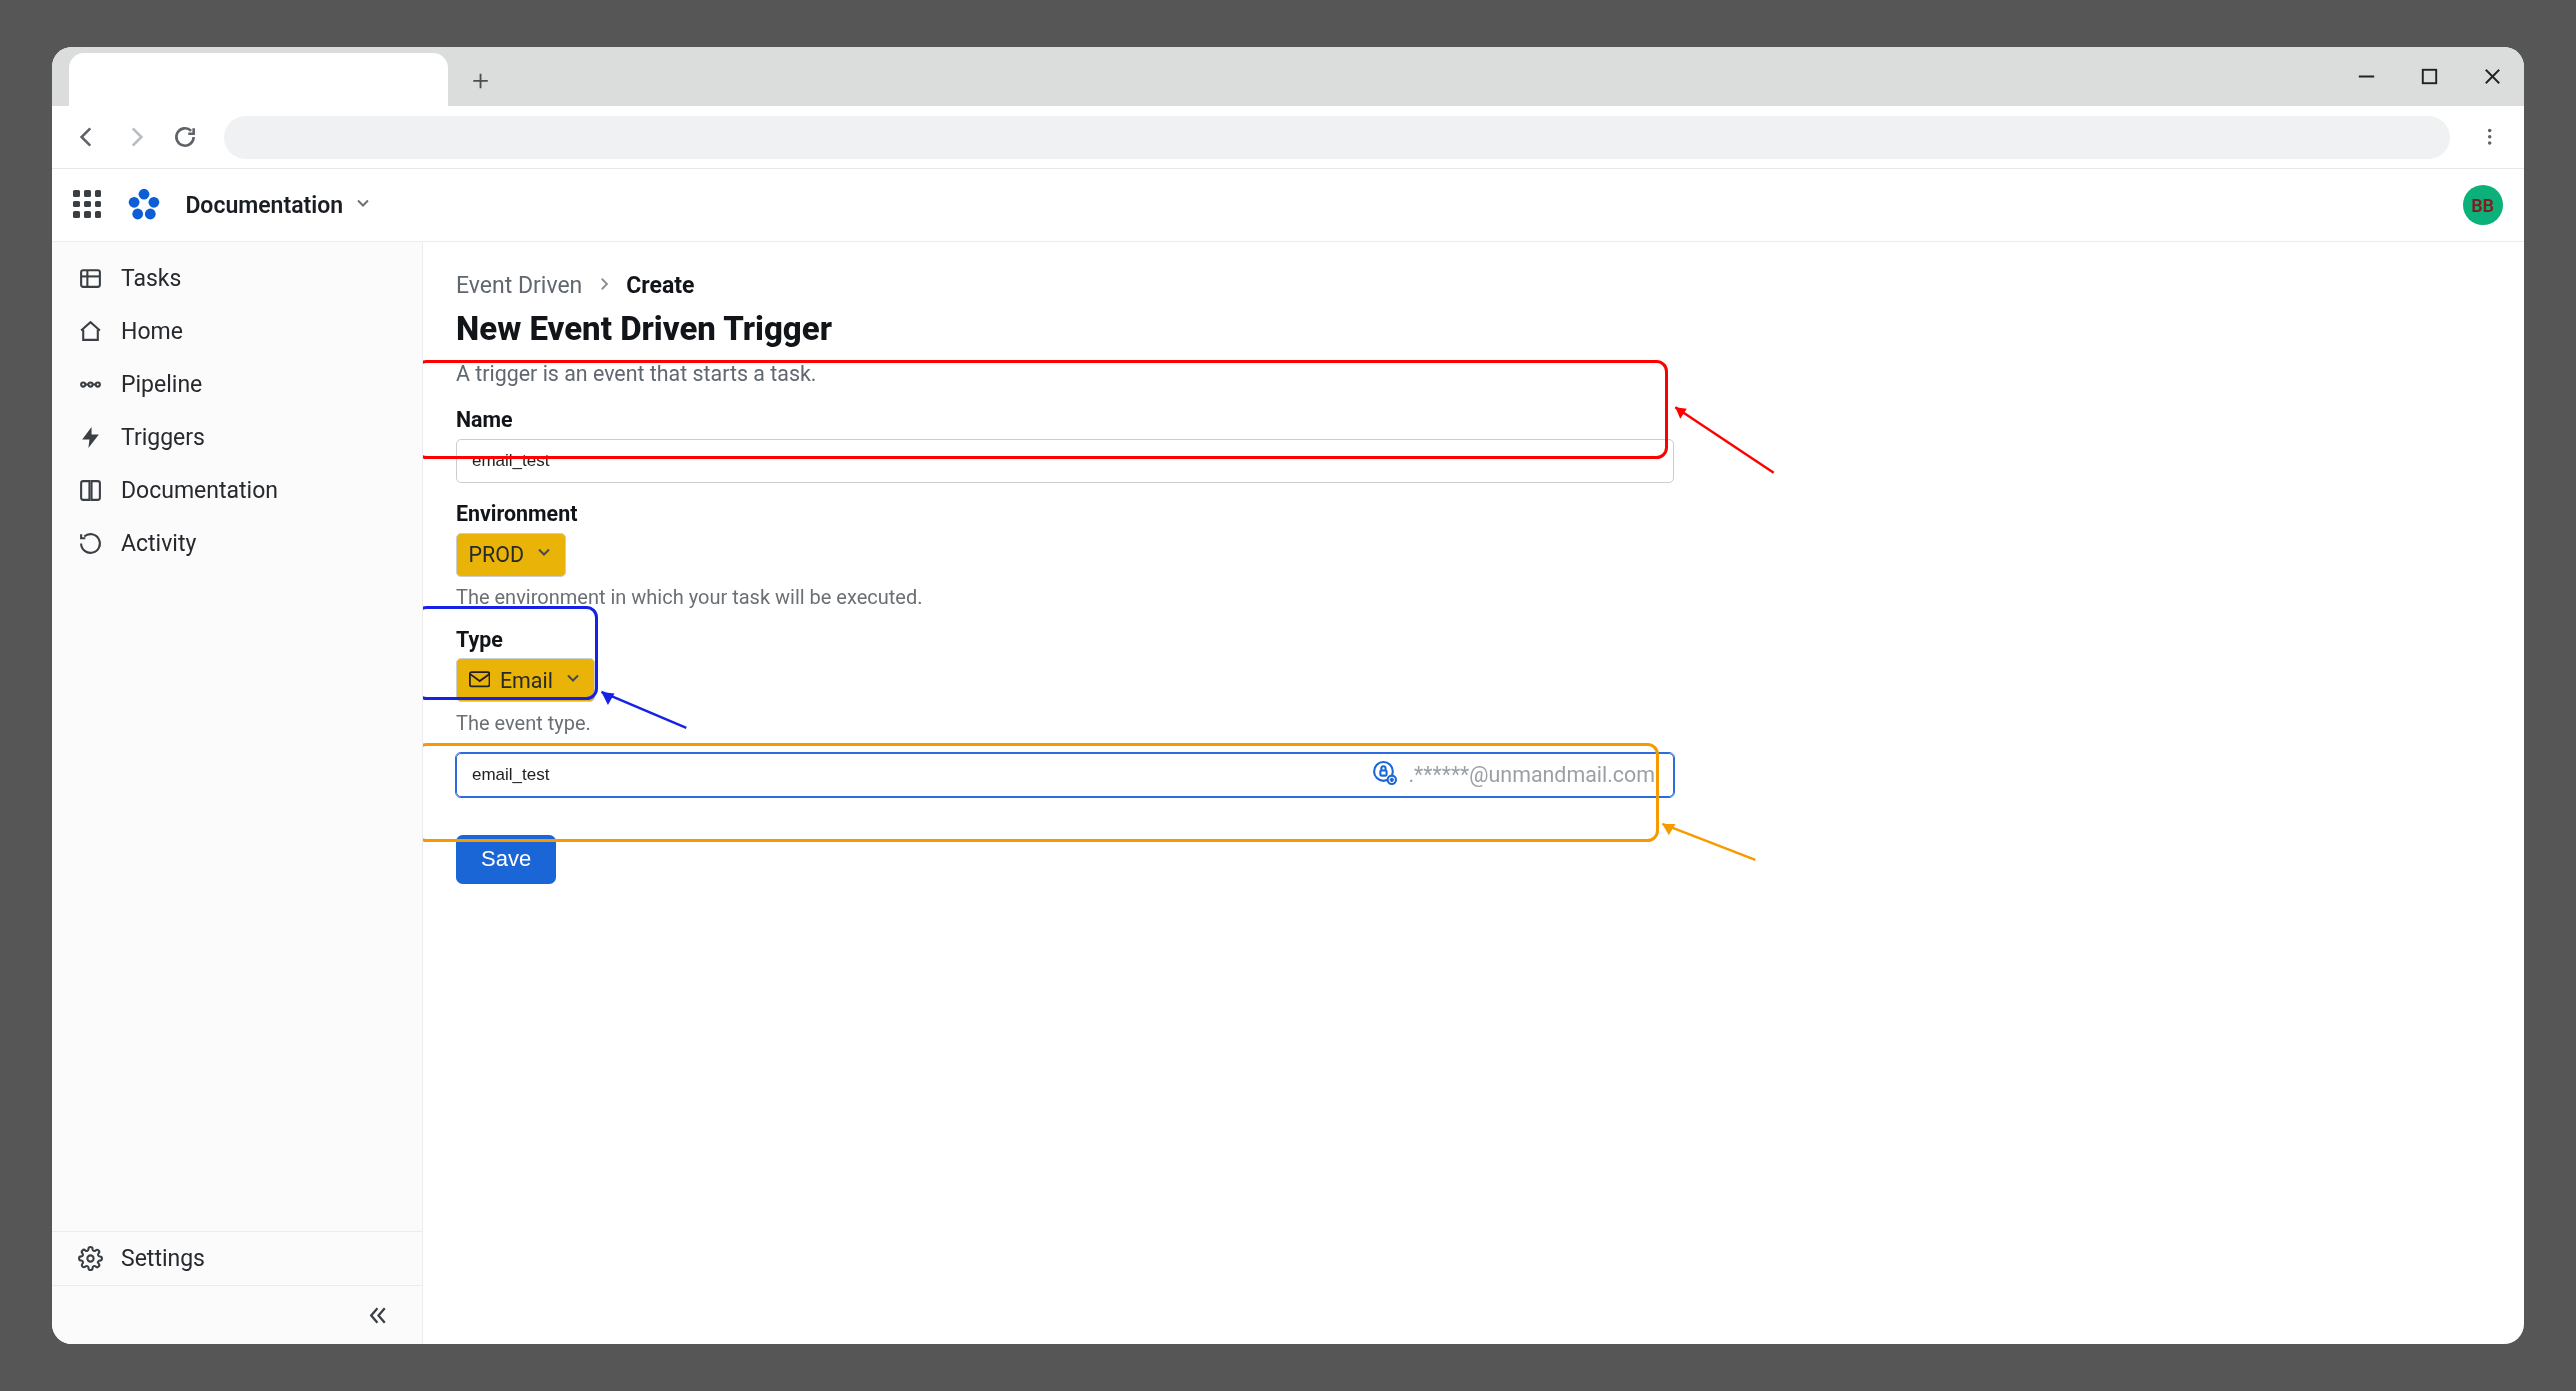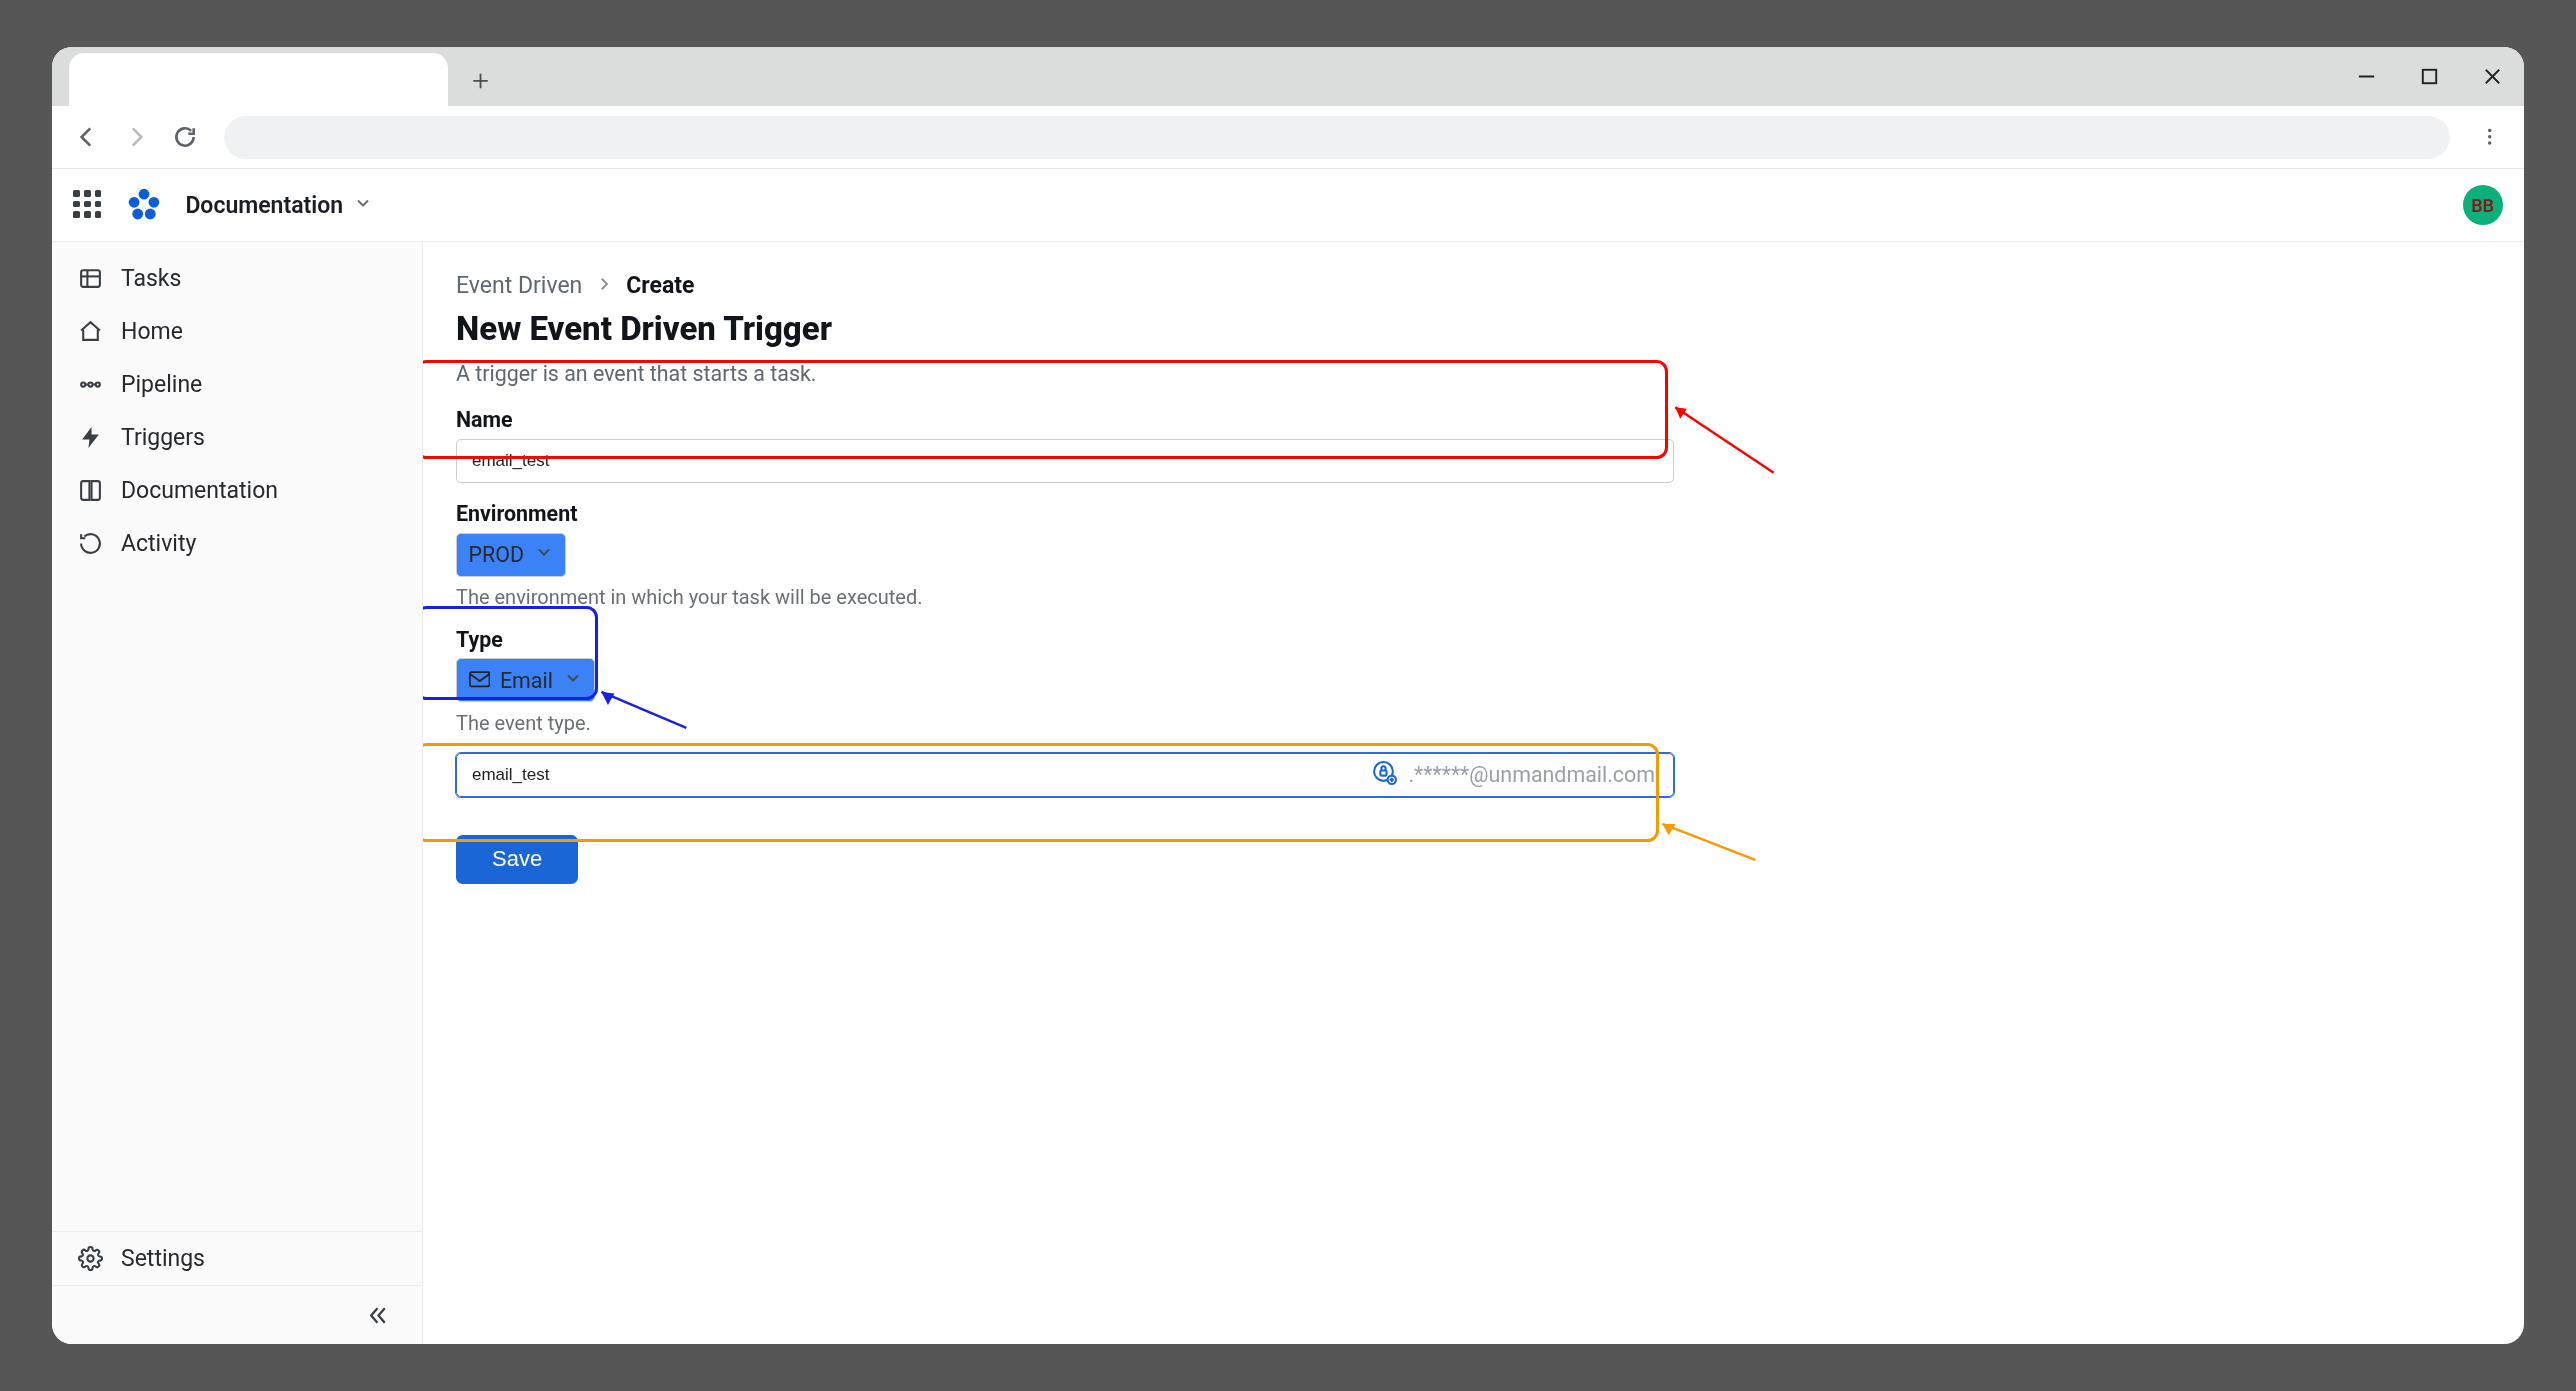--- a/index.html
+++ b/index.html
@@ -51,31 +51,31 @@
   .breadcrumb { display:flex; align-items:center; gap:13px; font-size:23px; color:#606770; margin-bottom:10px; }
   .breadcrumb .current { font-weight:700; color:#111418; }
   .breadcrumb .sep svg { width:18px; height:18px; stroke:#888d93; stroke-width:2.4; fill:none; }
   .page-title { font-size:33px; font-weight:800; color:#111418; margin-bottom:13px; }
   .page-sub { color:#606770; font-size:21.4px; margin-bottom:21.4px; }
 
   .form-group { margin-bottom:18px; }
   .form-label { font-weight:700; font-size:21.4px; color:#111418; display:block; margin-bottom:6.6px; }
   .text-input { width:1218px; height:44px; border:0.8px solid #c9ced3; border-radius:5px; padding:0 15px; font-size:17px; color:#222; background:#fff; }
   .text-input.focused { outline:1.6px solid #2d6cdf; outline-offset:0; border-color:#2d6cdf; }
-  .select-btn { height:44px; border:0.8px solid #c9ced3; border-radius:5px; padding:0 11.5px; display:inline-flex; align-items:center; gap:10px; font-size:21.4px; color:#26292d; background:#3b82f6; cursor:pointer; }
+  .select-btn { height:44px; border:0.8px solid #c9ced3; border-radius:5px; padding:0 11.5px; display:inline-flex; align-items:center; gap:10px; font-size:21.4px; color:#26292d; background:#eab308; cursor:pointer; }
   .select-btn .chev svg { width:20px; height:20px; stroke:#444a51; stroke-width:2.4; fill:none; }
   .mail-icon svg { width:21.4px; height:16.5px; stroke:#222; stroke-width:2; fill:none; }
   .helper { color:#6b7075; font-size:20px; margin-top:8.2px; }
 
   .email-row { position:relative; width:1218px; }
   .email-row .suffix { position:absolute; right:19px; top:50%; transform:translateY(-50%); color:#9aa0a6; font-size:21.4px; display:flex; align-items:center; gap:11.5px; }
   .lock-badge svg { width:25px; height:25px; stroke:#1b66d6; fill:none; stroke-width:2; }
 
   .description { font-size:22px; color:#46494d; margin-top:16.5px; }
-  .save-btn { margin-top:20px; background:#1b66d6; color:#fff; border:none; border-radius:6.6px; height:49px; padding:0 36px; font-size:22px; font-weight:500; cursor:pointer; }
+  .save-btn { margin-top:20px; background:#1b66d6; color:#fff; border:none; border-radius:6.6px; height:49px; padding:0 25px; font-size:22px; font-weight:500; cursor:pointer; }
 
   
   .annot { position:absolute; border-width:3.3px; border-style:solid; border-radius:11.5px; pointer-events:none; }
   .annot-red { border-color:#ff0000; }
   .annot-blue { border-color:#1522e6; }
   .annot-orange { border-color:#f79a00; }
   .arrow { position:absolute; pointer-events:none; }
   .arrow line { stroke-width:3; }
   .arrow polygon { }
 

